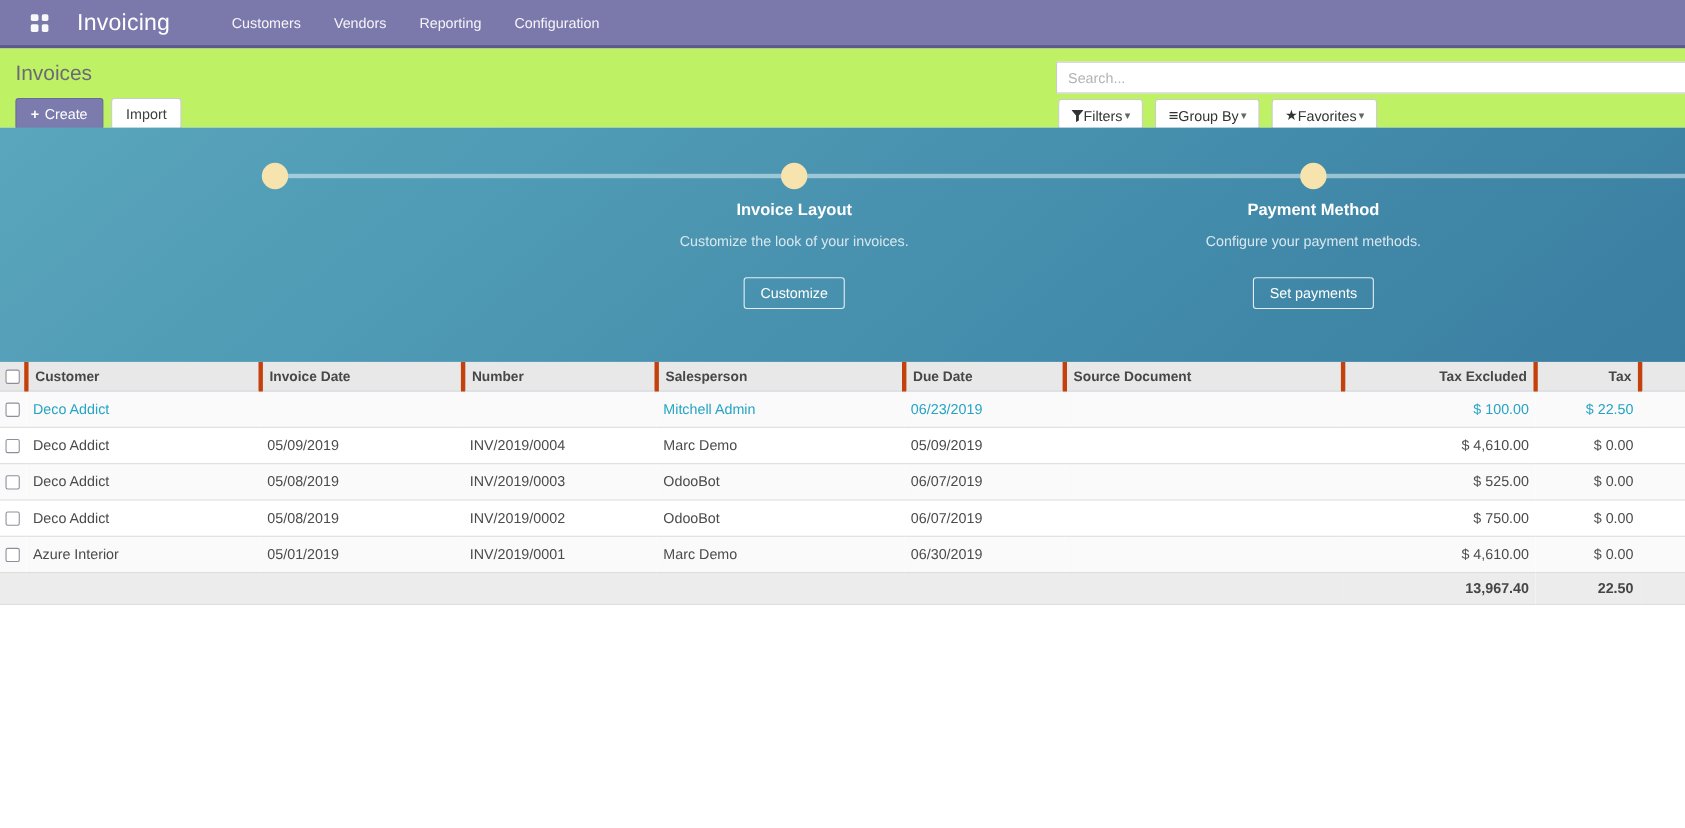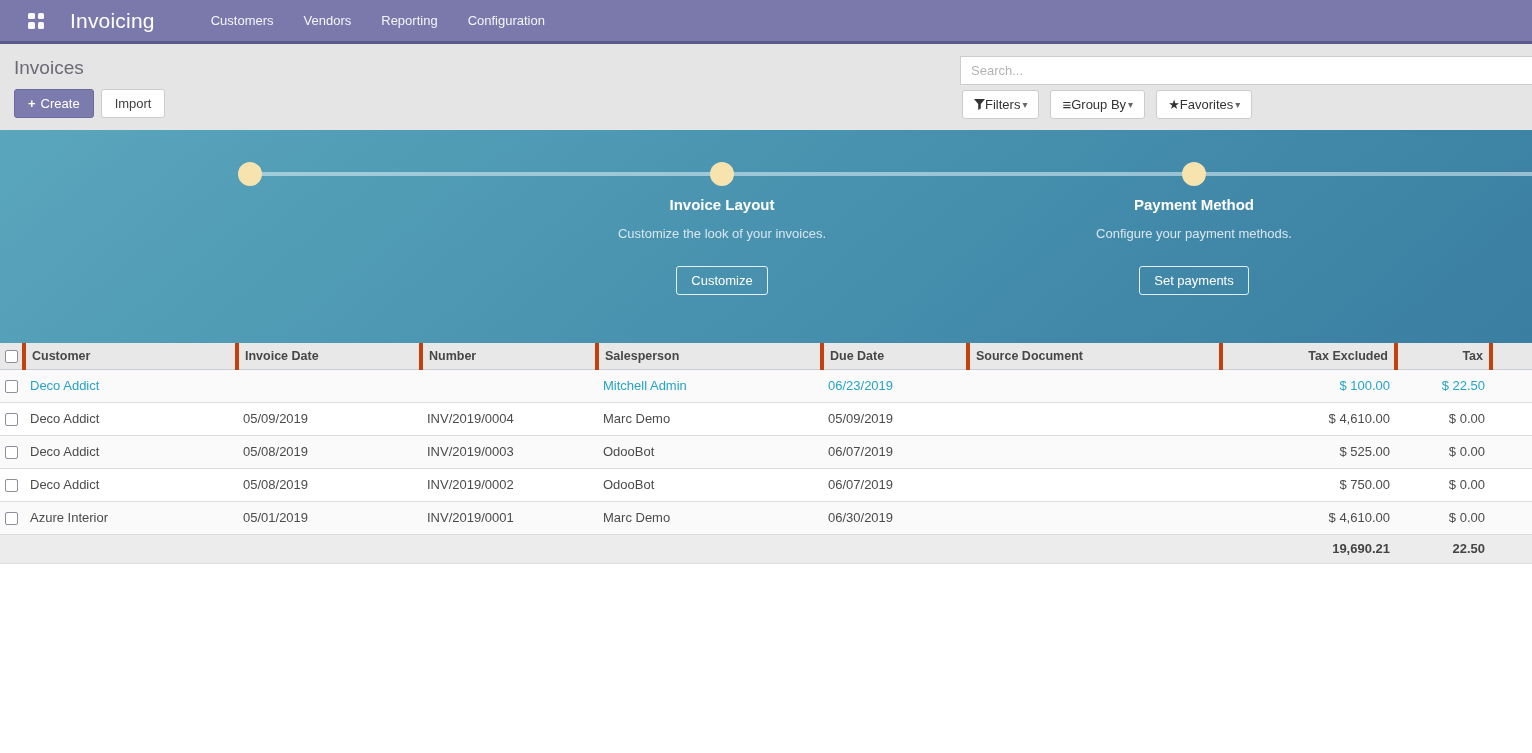--- a/index.html
+++ b/index.html
@@ -13,21 +13,21 @@
   .navbar {
     height:44px; background:#7b79ac; border-bottom:3px solid #5c5a8c;
     display:flex; align-items:center; padding:0 24px;
   }
   .apps-icon { width:16px; height:16px; display:grid; grid-template-columns:1fr 1fr; gap:3px; cursor:pointer; margin-left:4px; }
   .apps-icon span { background:rgba(255,255,255,.95); border-radius:1.5px; }
   .app-title { color:#fff; font-size:21px; margin-left:26px; letter-spacing:.2px; }
   .nav-menu { display:flex; margin-left:56px; gap:30px; }
   .nav-menu .nav-item { color:rgba(255,255,255,.92); font-size:13px; cursor:pointer; }
   
-  .control-panel { position:relative; height:86px; background:#e5e5e5; }
+  .control-panel { position:relative; height:72px; background:#bef264; }
   .cp-left { padding:13px 0 0 14px; }
   .page-title { font-size:19px; color:#6b6a75; font-weight:normal; }
   .btn-row { margin-top:10px; display:flex; gap:7px; }
   .btn { font-size:13px; border-radius:3px; padding:6px 13px; cursor:pointer; background:#fff; border:1px solid #ccc; color:#404040; }
   .btn-primary { background:#7c7bad; border-color:#6b699d; color:#fff; }
   .btn-primary .plus { font-weight:bold; margin-right:5px; }
   .search-wrap { position:absolute; left:960px; right:0; top:12px; }
   .search-input {
     width:100%; height:29px; border:1px solid #ccc; border-right:none;
     font-size:13px; padding:0 10px; color:#444; outline:none;
@@ -233,18 +233,18 @@
       <td>06/30/2019</td>
       <td></td>
       <td class="num">$ 4,610.00</td>
       <td class="num">$ 0.00</td>
       <td></td>
     </tr>
   </tbody>
   <tfoot>
     <tr>
       <td colspan="7"></td>
-      <td class="num">19,690.21</td>
+      <td class="num">13,967.40</td>
       <td class="num">22.50</td>
       <td></td>
     </tr>
   </tfoot>
 </table>
 
 </body></html>

